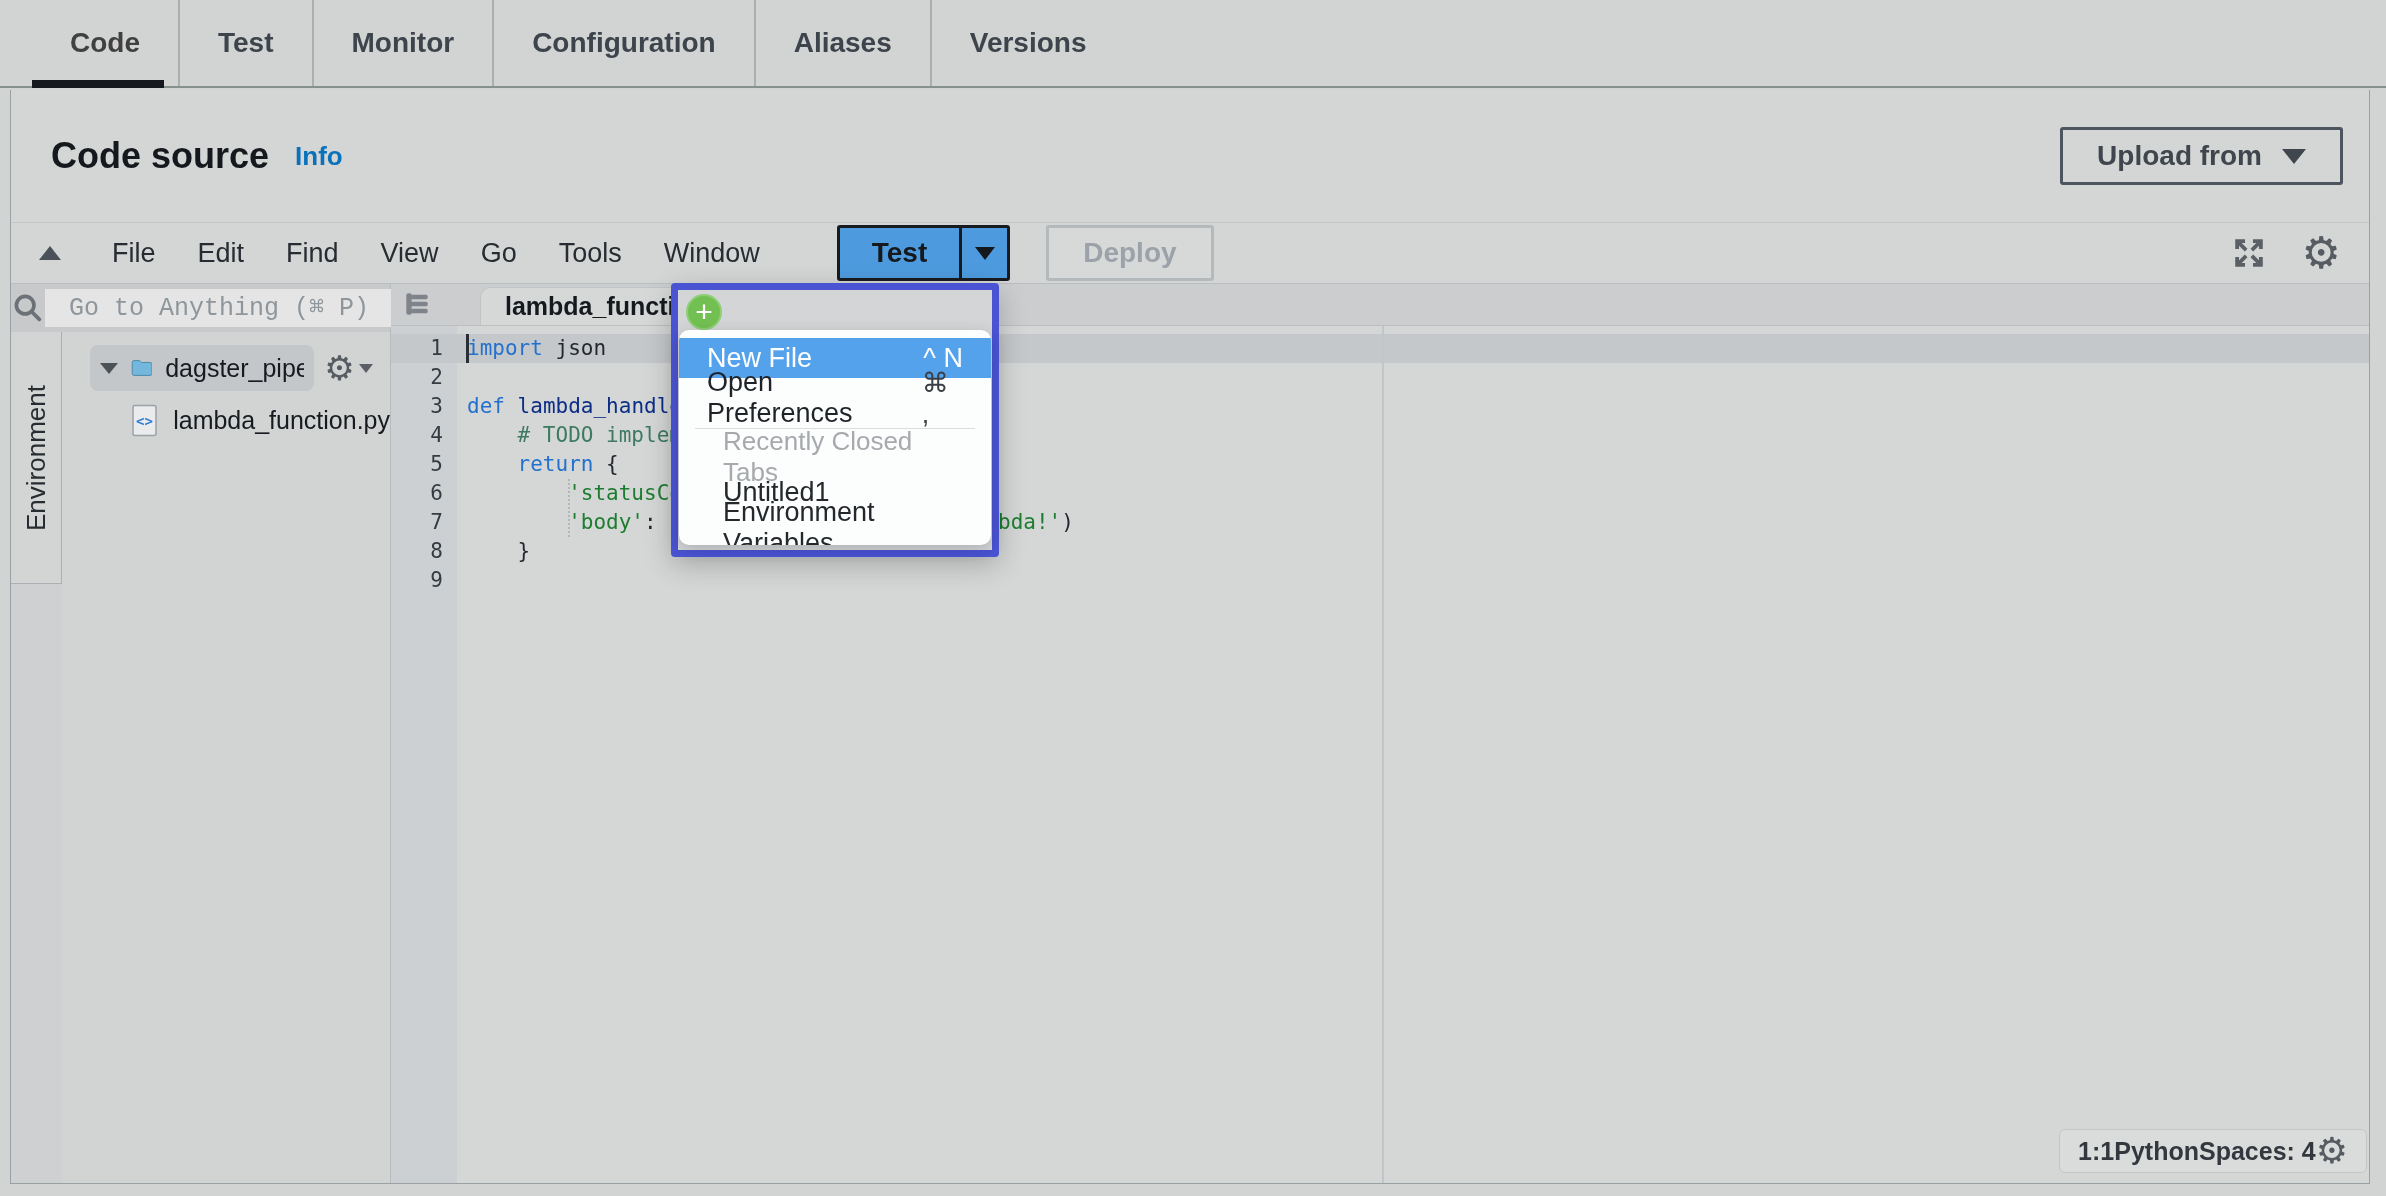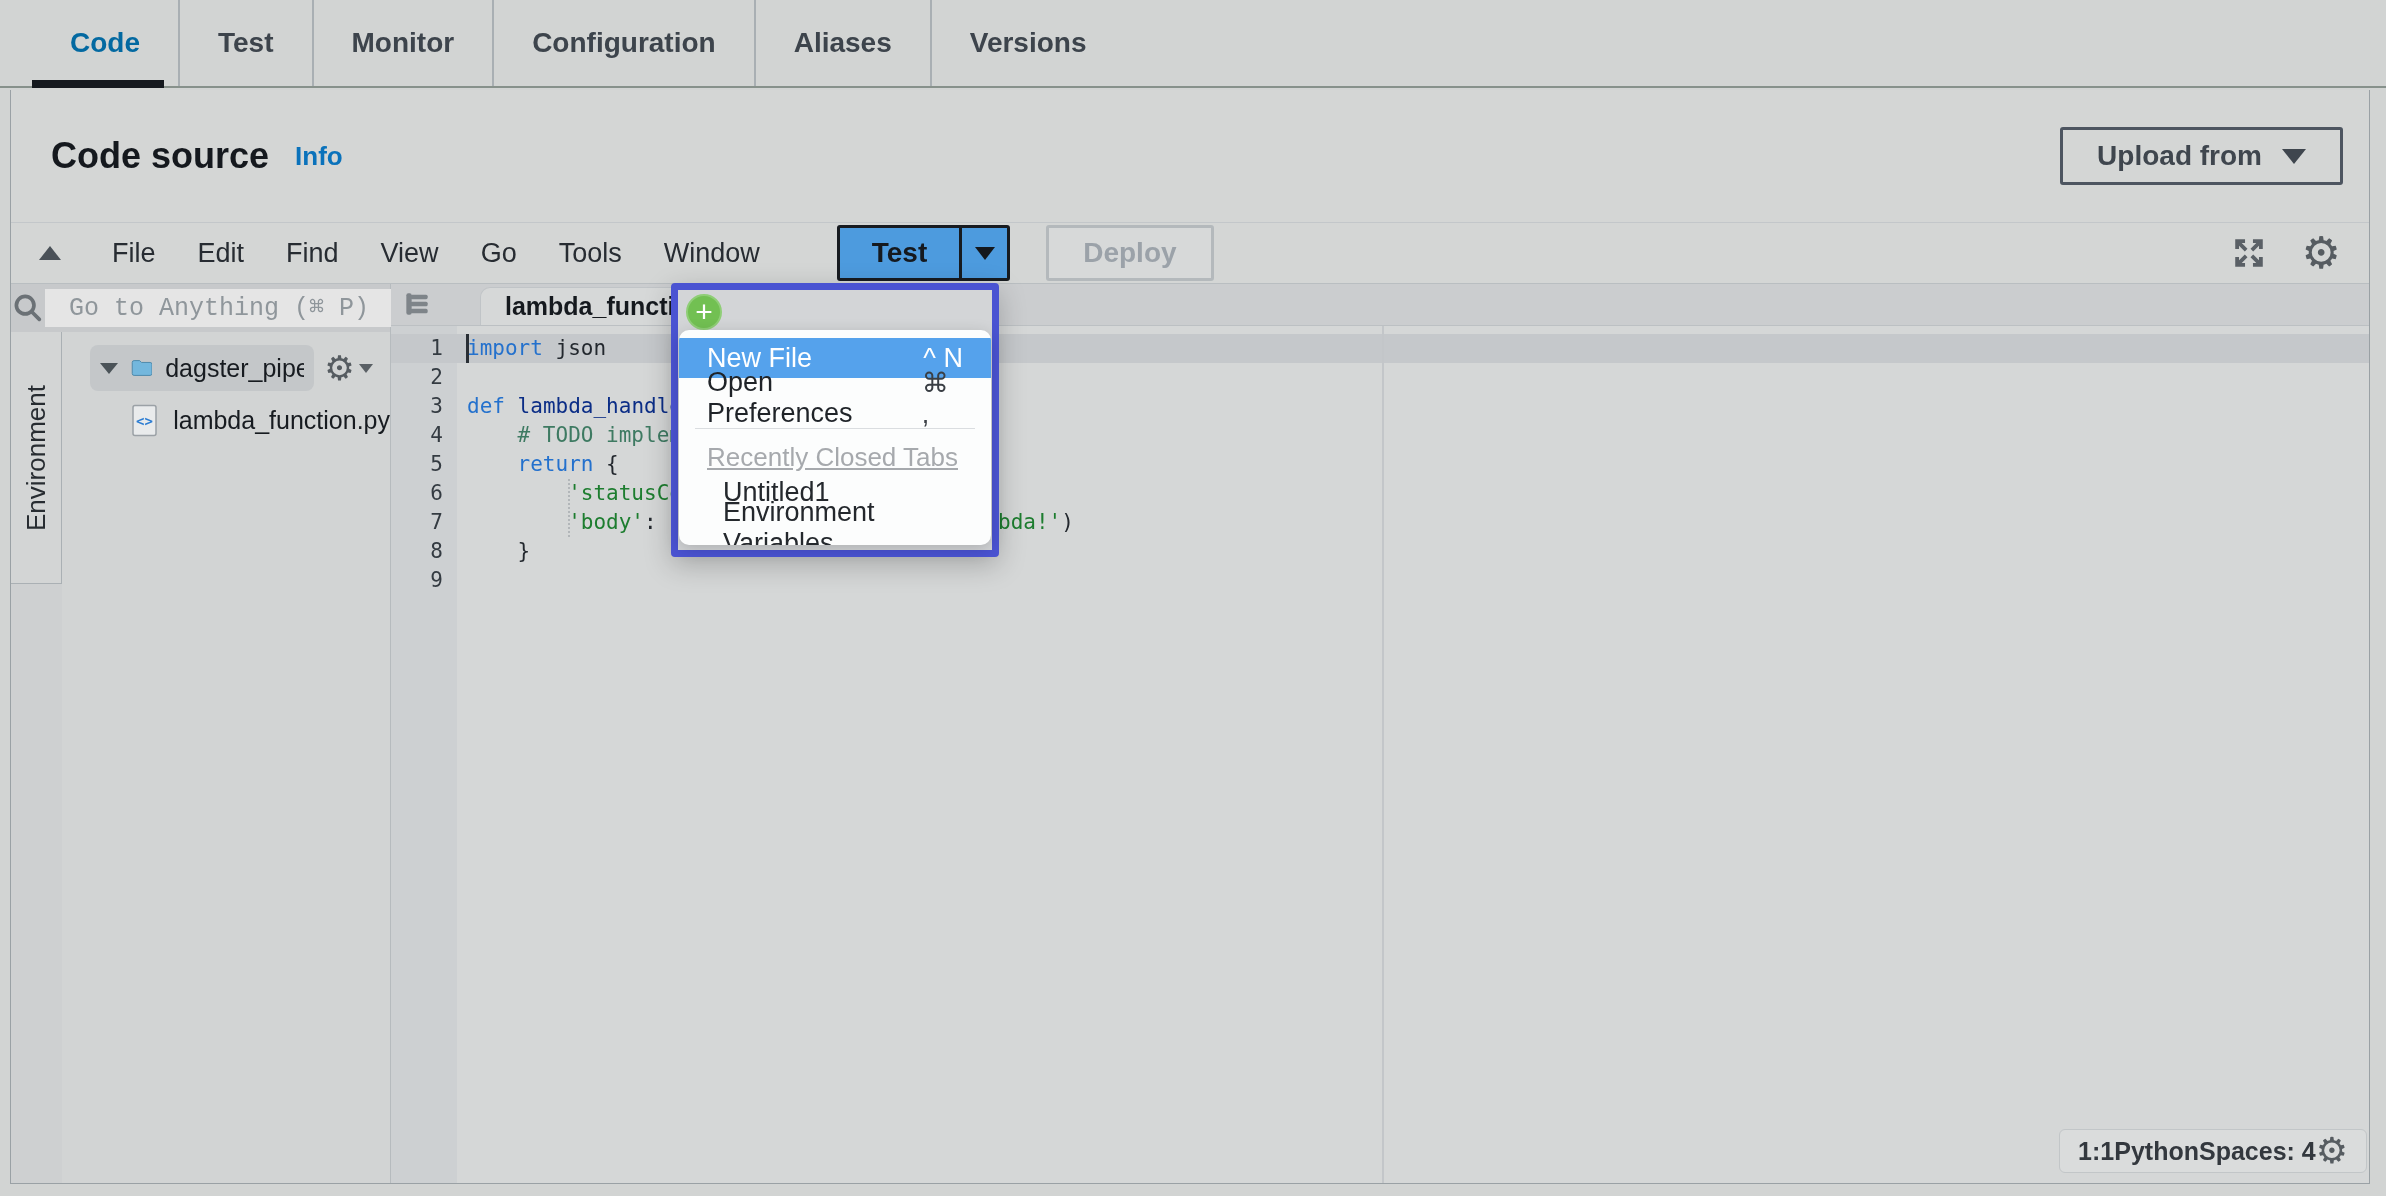--- a/index.html
+++ b/index.html
@@ -6,21 +6,21 @@
   html,body { width:2386px; height:1196px; }
   .stage { position:relative; width:2386px; height:1196px; background:#d2d4d3;
            font-family:"Liberation Sans", sans-serif; color:#1f2328; overflow:hidden; }
 
   
   .topnav { position:absolute; top:0; left:0; right:0; height:88px; display:flex;
             align-items:stretch; padding-left:32px; border-bottom:2px solid #87918b; }
   .topnav-tab { position:relative; display:flex; align-items:center; padding:0 38px;
                 font-size:28px; font-weight:bold; color:#3d444c; cursor:pointer; }
   .topnav-tab + .topnav-tab { border-left:2px solid #a9afb3; }
-  .topnav-tab.active { color:#0369a1; }
+  .topnav-tab.active { color:#404040; }
   .topnav-tab.active::after { content:""; position:absolute; left:0; right:14px; bottom:-2px;
                 height:8px; background:#15191e; }
 
   
   .card { position:absolute; left:10px; right:16px; top:90px; bottom:12px;
           background:#d4d6d5; border:1px solid #9aa1a5; border-top:none; }
 
   .card-header { height:132px; display:flex; align-items:center; padding:0 26px 0 40px; }
   .page-title { font-size:36px; font-weight:bold; color:#15191e; }
   .info-link { margin-left:26px; font-size:26px; font-weight:bold; color:#0a72bb; cursor:pointer; }
@@ -120,22 +120,22 @@
               background:#72c052; border:2px solid #8fce76; color:#fff; font-size:30px;
               display:flex; align-items:center; justify-content:center; cursor:pointer; line-height:1; }
   .menu-panel { position:absolute; left:1px; right:1px; top:40px; height:215px; background:#fcfdfd;
                 border-radius:10px; box-shadow:0 4px 16px rgba(0,0,0,.18); padding-top:8px; overflow:hidden; }
   .pm-item { height:40px; display:flex; align-items:center; justify-content:space-between;
              padding:0 28px; font-size:27px; color:#1f2328; cursor:pointer; }
   .pm-item .shortcut { color:#3a3f45; }
   .pm-item.highlight { background:#55a2ec; color:#fff; }
   .pm-item.highlight .shortcut { color:#fff; }
   .pm-sep { height:1px; background:#dadde0; margin:10px 16px; }
-  .pm-section { height:36px; display:flex; align-items:center; padding:0 28px;
-                font-size:26px; color:#a6a9ad;text-decoration:underline; }
+  .pm-section { height:36px; display:flex; align-items:center; padding:0 44px;
+                font-size:26px; color:#a6a9ad; }
   .pm-recent { height:35px; display:flex; align-items:center; padding:0 28px 0 44px;
                font-size:27px; color:#24282d; cursor:pointer; }
 </style>
 </head>
 <body>
 
 <div class="stage">
 
   <div class="topnav">
     <div class="topnav-tab active">Code</div>

